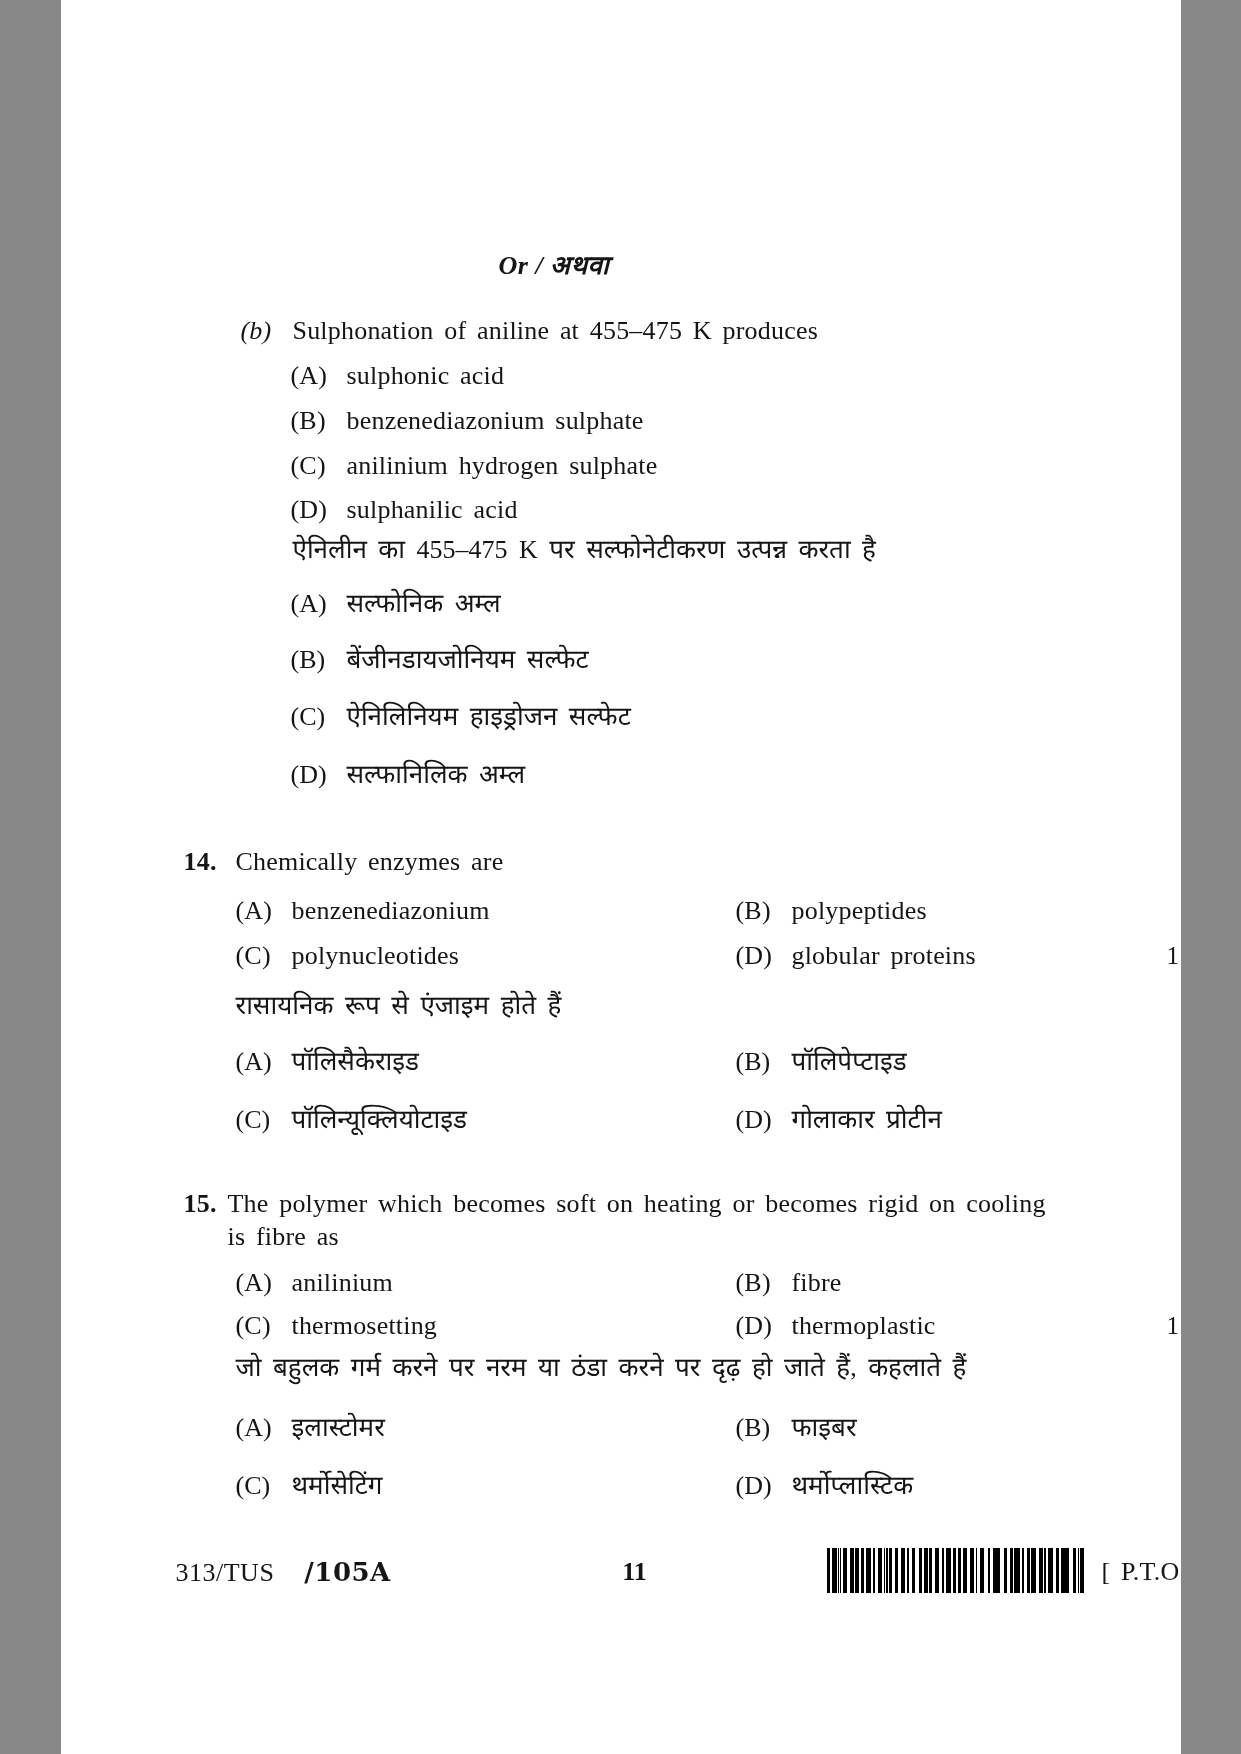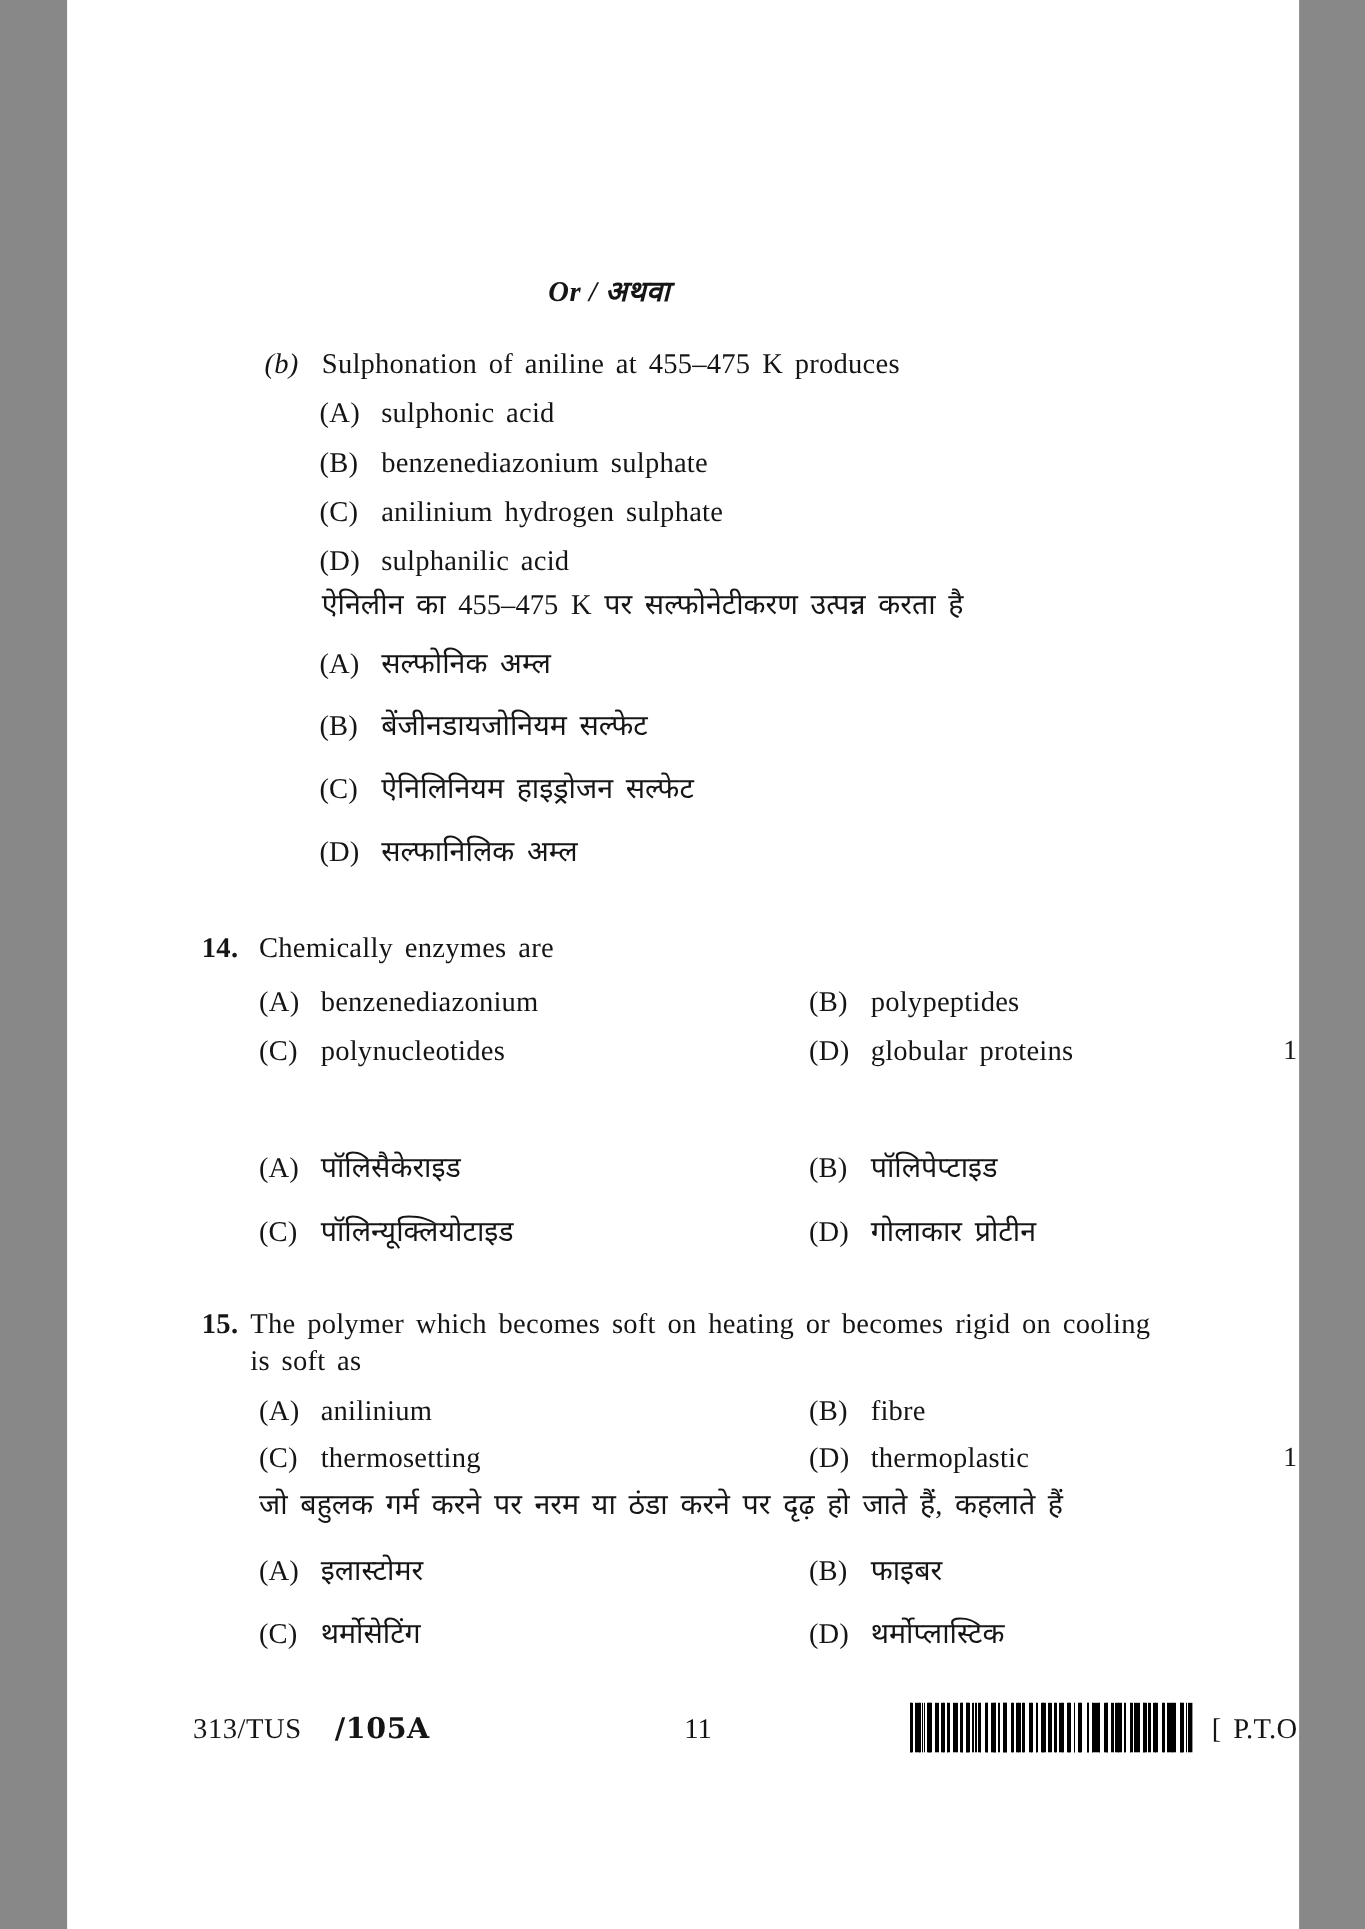--- a/index.html
+++ b/index.html
@@ -20,21 +20,21 @@
   .hi{word-spacing:5px;}
   .marker{display:inline-block;}
   .or-heading{font-weight:bold;font-style:italic;letter-spacing:0.5px;}
   .qnum{font-weight:bold;}
   .sub-marker{font-style:italic;}
   .opt-row .marker{width:56px;}
   .q15-text .tline{display:block;white-space:nowrap;}
   .marks{position:absolute;left:1106px;font-size:25px;}
   .footer-code{letter-spacing:0.5px;}
   .footer-code .bold{font-weight:bold;font-family:"DejaVu Serif","Liberation Serif",serif;margin-left:30px;}
-  .page-num{font-weight:normal;padding-left:28px;}
+  .page-num{font-weight:bold;padding-left:28px;}
   .barcode{
     position:absolute;
     left:766px;top:1548px;
     width:257px;height:45px;
     background-image:
       repeating-linear-gradient(90deg,#000 0 2px,rgba(0,0,0,0) 2px 5px,#000 5px 9px,rgba(0,0,0,0) 9px 11px,#000 11px 12px,rgba(0,0,0,0) 12px 16px,#000 16px 19px,rgba(0,0,0,0) 19px 23px),
       repeating-linear-gradient(90deg,#000 0 3px,rgba(0,0,0,0) 3px 8px,#000 8px 10px,rgba(0,0,0,0) 10px 13px,#000 13px 14px,rgba(0,0,0,0) 14px 17px);
     background-color:#fff;
   }
 </style>
@@ -90,41 +90,42 @@
     </div>
     <div class="row en opt-row" style="top:940px;left:175px">
       <span class="marker">(C)</span><span>polynucleotides</span>
     </div>
     <div class="row en opt-row" style="top:940px;left:675px">
       <span class="marker">(D)</span><span>globular proteins</span>
     </div>
     <span class="marks" style="top:940px">1</span>
   </div>
 
+  <div class="row hi" style="top:990px;left:175px">रासायनिक रूप से एंजाइम होते हैं</div>
 
   <div>
     <div class="row hi opt-row" style="top:1046px;left:175px">
       <span class="marker">(A)</span><span>पॉलिसैकेराइड</span>
     </div>
     <div class="row hi opt-row" style="top:1046px;left:675px">
       <span class="marker">(B)</span><span>पॉलिपेप्टाइड</span>
     </div>
     <div class="row hi opt-row" style="top:1104px;left:175px">
       <span class="marker">(C)</span><span>पॉलिन्यूक्लियोटाइड</span>
     </div>
     <div class="row hi opt-row" style="top:1104px;left:675px">
       <span class="marker">(D)</span><span>गोलाकार प्रोटीन</span>
     </div>
   </div>
 
   <div class="row en" style="top:1188px;left:123px">
     <span class="marker qnum abs" style="width:52px">15.</span>
     <span class="q15-text" style="display:inline-block;margin-left:44px">
       <span class="tline">The polymer which becomes soft on heating or becomes rigid on cooling</span>
-      <span class="tline">is soft as</span>
+      <span class="tline">is fibre as</span>
     </span>
   </div>
 
   <div>
     <div class="row en opt-row" style="top:1267px;left:175px">
       <span class="marker">(A)</span><span>anilinium</span>
     </div>
     <div class="row en opt-row" style="top:1267px;left:675px">
       <span class="marker">(B)</span><span>fibre</span>
     </div>

